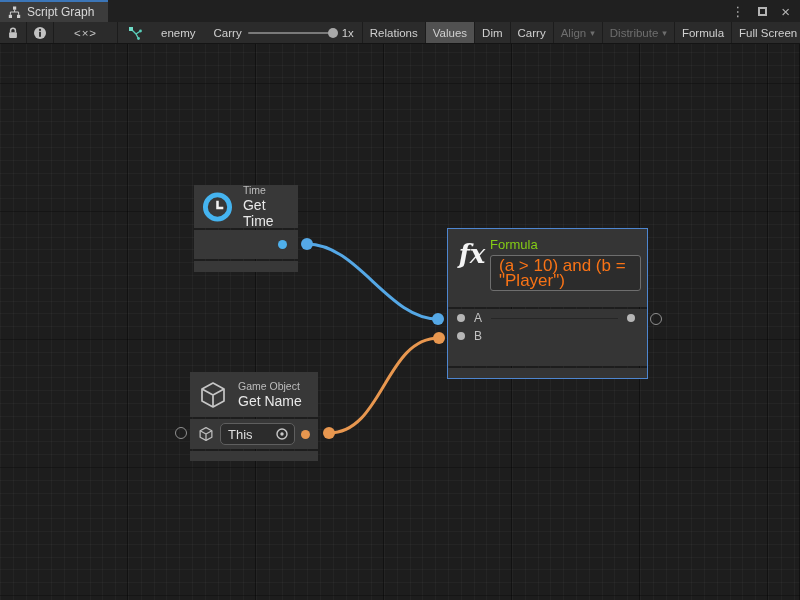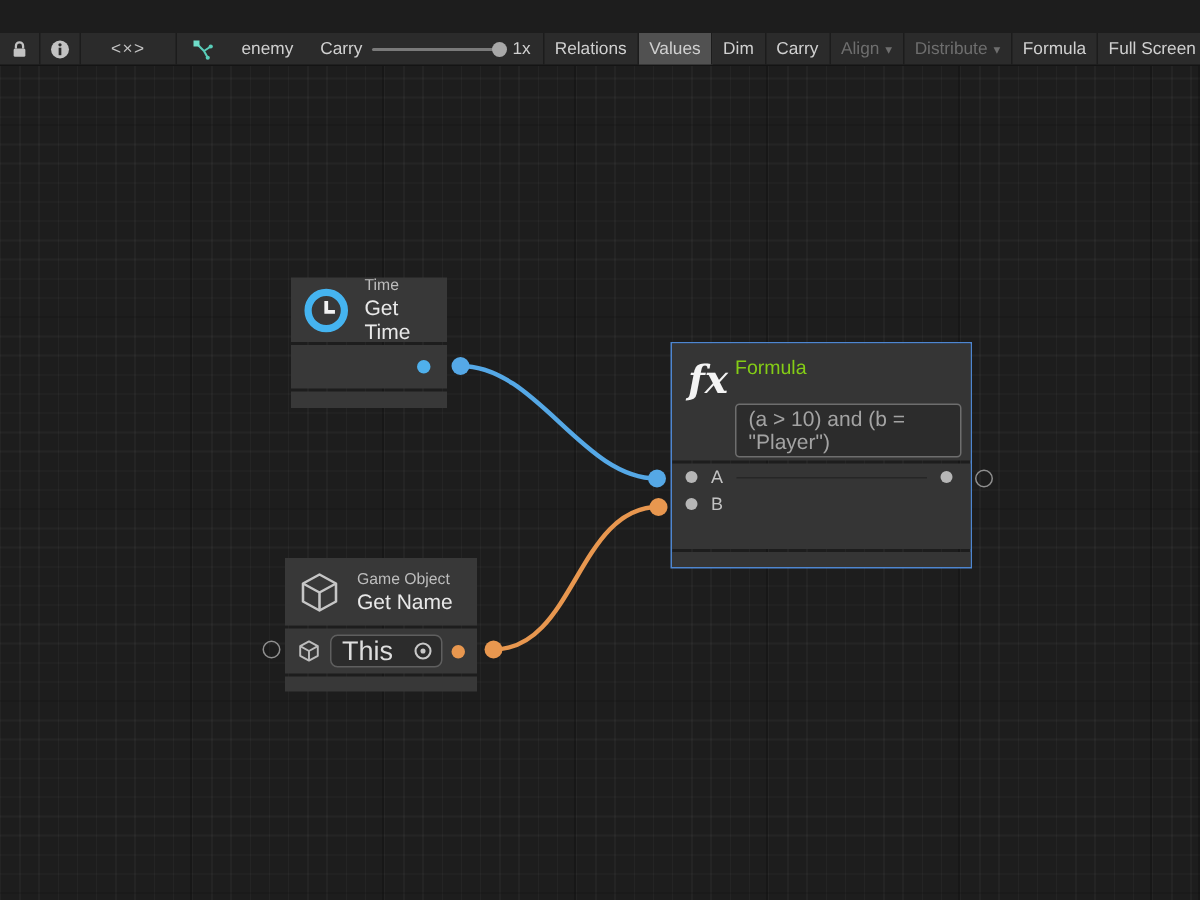--- a/index.html
+++ b/index.html
@@ -69,50 +69,66 @@
   .node-time .body { height:29px; display:flex; align-items:center;
                      justify-content:flex-end; padding-right:11px; }
   .node-time .foot { height:11px; }
 
   
   .node-go { left:190px; top:328px; width:128px; }
   .node-go .hdr { height:45px; }
   .node-go .body { height:30px; display:flex; align-items:center; gap:6px; padding:0 8px; }
   .obj-field { flex:1; display:flex; align-items:center; height:22px; background:#2c2c2c;
                border:1px solid #5f5f5f; border-radius:5px; padding:0 5px 0 7px;
-               color:#dedede; font-size:18px; }
+               color:#dedede; font-size:13px; }
   .obj-field .fname { flex:1; }
   .node-go .foot { height:10px; }
 
   
   .node-formula { left:447px; top:184px; width:201px; border:1px solid #4e86d0; gap:2px; }
   .node-formula .seg { background:#353535; }
   .node-formula .hdr2 { height:78px; position:relative; padding:8px 6px 0 42px; }
   .fx { position:absolute; left:9px; top:10px; width:30px; text-align:center;
         font-family:"DejaVu Serif", serif; font-style:italic; font-weight:bold;
         font-size:26px; color:#f4f4f4; }
   .fttl { font-size:13px; color:#84cc16; }
-  .expr { margin-top:17px; background:#2c2c2c; border:1px solid #6e6e6e; border-radius:3px;
-          padding:2px 8px; color:#a3a3a3; font-size:14px; line-height:15px; min-height:34px; }
+  .expr { margin-top:3px; background:#2c2c2c; border:1px solid #6e6e6e; border-radius:3px;
+          padding:2px 8px; color:#f97316; font-size:17px; line-height:15px; min-height:34px; }
   .inputs-row { display:flex; align-items:center; gap:7px; margin-top:4px; }
   .inputs-lbl { font-size:13px; color:#dcdcdc; }
   .count-box { width:19px; height:18px; background:#2c2c2c; border:1px solid #6e6e6e;
                border-radius:3px; color:#dcdcdc; font-size:12px; display:flex;
                align-items:center; justify-content:center; }
   .node-formula .body { height:57px; display:flex; flex-direction:column; }
   .prow { height:18px; display:flex; align-items:center; gap:9px; padding:0 12px 0 9px; }
   .plabel { font-size:12px; color:#c2c2c2; }
   .pline { flex:1; height:1px; background:#262626; }
   .node-formula .foot { height:10px; }
 </style>
 </head>
 <body>
 
 <div class="app">
 
+  <div class="titlebar">
+    <div class="tab">
+      <svg width="13" height="13" viewBox="0 0 13 13">
+        <rect x="5" y="0.5" width="3.2" height="3.2" fill="#cfcfcf"></rect>
+        <rect x="0.8" y="8.8" width="3.2" height="3.2" fill="#cfcfcf"></rect>
+        <rect x="9" y="8.8" width="3.2" height="3.2" fill="#cfcfcf"></rect>
+        <path d="M6.6 3.7 V6 M2.4 8.8 V6 H10.6 V8.8" stroke="#cfcfcf" stroke-width="1" fill="none"></path>
+      </svg>
+      <span>Script Graph</span>
+    </div>
+    <div class="win-controls">
+      <span class="kebab">⋮</span>
+      <span><span class="maxbox"></span></span>
+      <span class="closex">×</span>
+    </div>
+  </div>
 
   <div class="toolbar">
     <div class="tbtn icon-btn">
       <svg width="14" height="14" viewBox="0 0 14 14">
         <path d="M4.6 6.4 V4.6 a2.4 2.4 0 0 1 4.8 0 V6.4" stroke="#c2c2c2" stroke-width="1.5" fill="none"></path>
         <rect x="3.1" y="6.3" width="7.8" height="5.6" rx="1" fill="#c2c2c2"></rect>
       </svg>
     </div>
     <div class="tbtn icon-btn">
       <svg width="14" height="14" viewBox="0 0 14 14">

